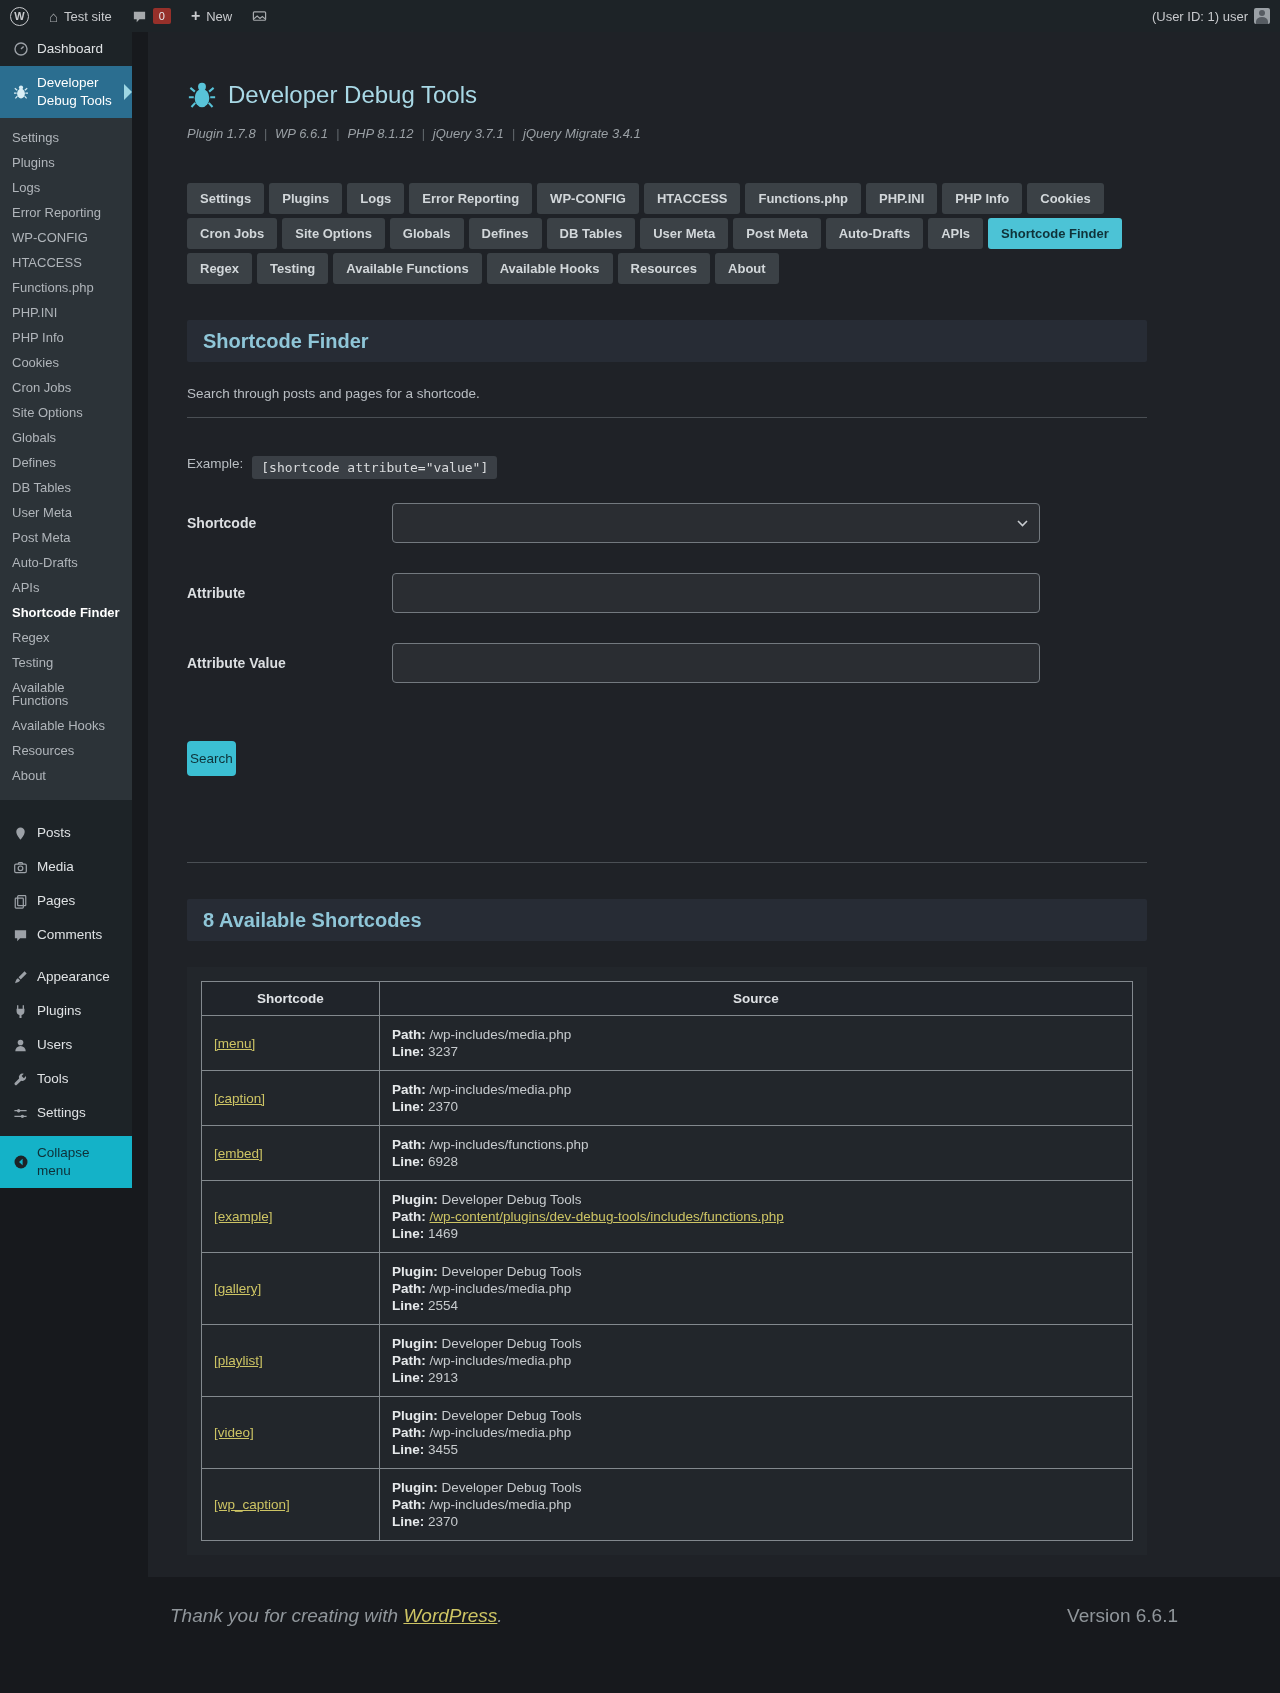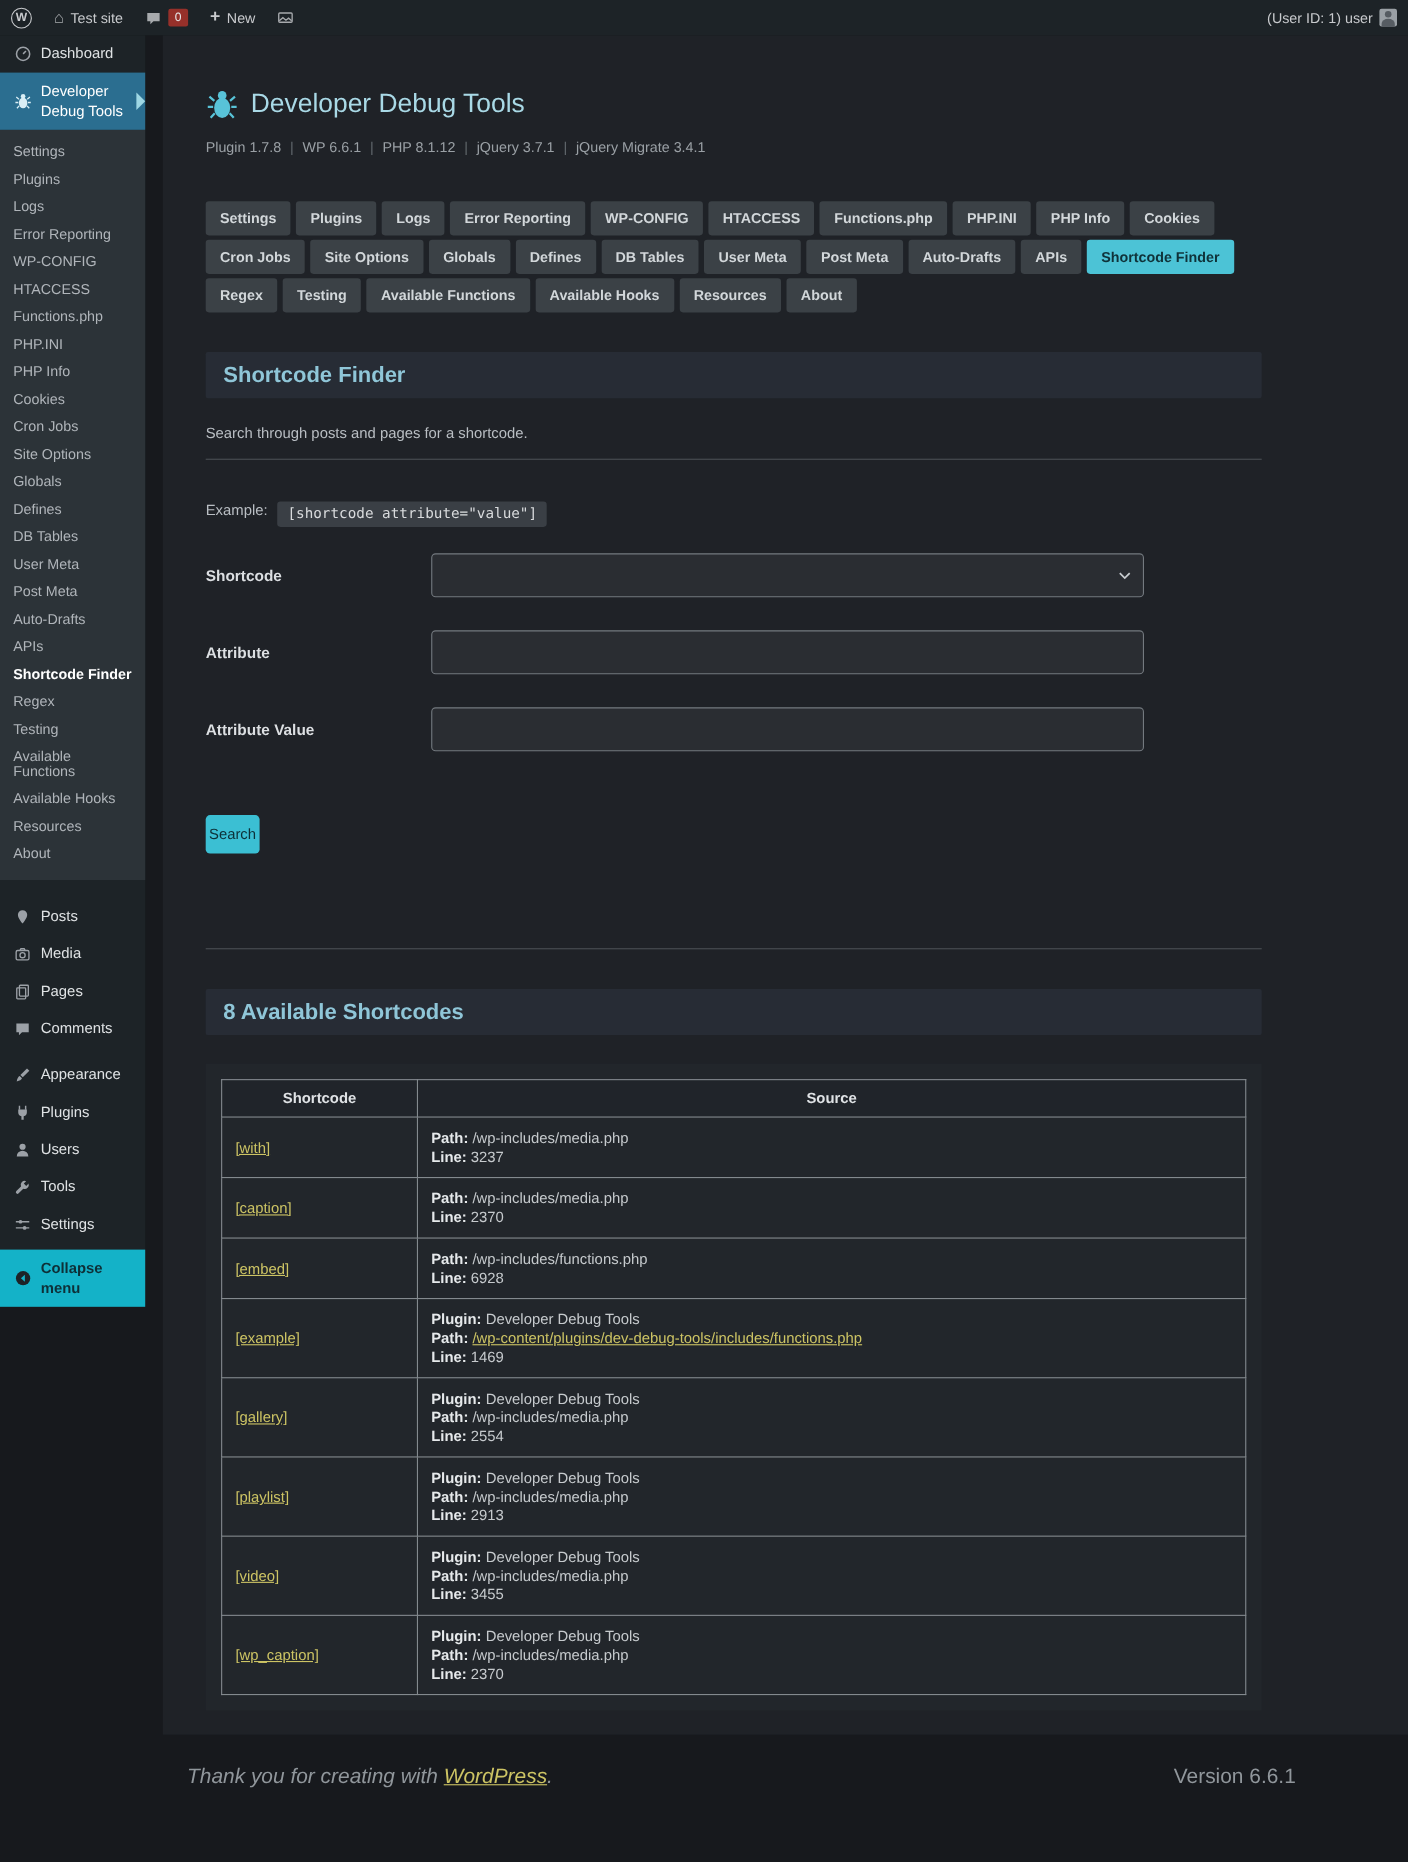--- a/index.html
+++ b/index.html
@@ -27,27 +27,27 @@
   .menu-item .mi-icon{width:17px;flex:none;color:#9ca1a7;display:flex;align-items:center;justify-content:center;font-size:15px;line-height:1;}
   .menu-item .mi-icon svg{display:block;}
   .menu-item.active{background:#2b6e90;color:#ffffff;}
   .menu-item.active .mi-icon{color:#d9eef5;}
   .menu-item.active .arrow{position:absolute;right:-8px;top:50%;margin-top:-8px;width:0;height:0;border:8px solid transparent;border-left-color:#9ed7e4;}
   .menu-item.sep-top{margin-top:16px;}
   .menu-item.sep-top2{margin-top:8px;text-align:center;}
   .submenu{list-style:none;margin:0;padding:7px 0 12px;background:#2c3338;}
   .submenu li{padding:6px 12px;font-size:13px;line-height:13px;color:#b0b5ba;cursor:pointer;}
   .submenu li.current{color:#ffffff;font-weight:bold;}
-  .menu-item.collapse{margin-top:6px;background:#14b2c8;color:#0e3038;font-weight:bold;}
+  .menu-item.collapse{margin-top:6px;background:#14b2c8;color:#0e3038;font-weight:normal;}
   .menu-item.collapse .mi-icon{color:#14b2c8;}
   
   .content{margin-left:148px;width:1132px;background:#1f2227;padding:32px 0 22px 39px;}
   .page-title{display:flex;align-items:center;gap:11px;color:#a9d9e6;font-size:24px;font-weight:500;line-height:30px;}
   .page-title .bug{display:flex;color:#58c3d8;}
-  .meta{margin-top:10px;font-size:13px;color:#9aa0a5;}
+  .meta{margin-top:10px;font-size:13px;color:#9aa0a5;font-style:italic;}
   .meta .sep{color:#62686d;margin:0 8px;}
   .tabs{margin-top:42px;width:980px;}
   .tab-row{display:flex;gap:5px;margin-bottom:4px;}
   .tab{background:#3b4146;color:#d2d7da;font-weight:bold;font-size:13px;line-height:13px;padding:9px 13px;border-radius:3px;white-space:nowrap;cursor:pointer;}
   .tab.active{background:#4cc3d6;color:#0f3239;}
   .panel-h{margin-top:36px;width:960px;background:#272c35;color:#8fc6d8;font-size:20px;line-height:20px;font-weight:bold;padding:11px 16px;border-radius:2px;}
   .desc{margin-top:24px;font-size:13.5px;color:#b9bec3;}
   hr.divider{border:none;border-top:1px solid #4a4f54;width:960px;margin:16px 0 0;}
   hr.divider2{border:none;border-top:1px solid #4a4f54;width:960px;margin:86px 0 0;}
   .example{margin-top:38px;display:flex;gap:9px;font-size:13.5px;color:#b9bec3;}
@@ -356,21 +356,21 @@
   <div class="table-wrap">
     <table class="results">
       <thead>
         <tr>
           <th>Shortcode</th>
           <th>Source</th>
         </tr>
       </thead>
       <tbody>
         <tr>
-          <td class="sc"><a class="link">[with]</a></td>
+          <td class="sc"><a class="link">[menu]</a></td>
           <td class="src">
             <div class="srcline"><span class="lab">Path:</span> <span>/wp-includes/media.php</span></div>
             <div class="srcline"><span class="lab">Line:</span> <span>3237</span></div>
           </td>
         </tr>
         <tr>
           <td class="sc"><a class="link">[caption]</a></td>
           <td class="src">
             <div class="srcline"><span class="lab">Path:</span> <span>/wp-includes/media.php</span></div>
             <div class="srcline"><span class="lab">Line:</span> <span>2370</span></div>

